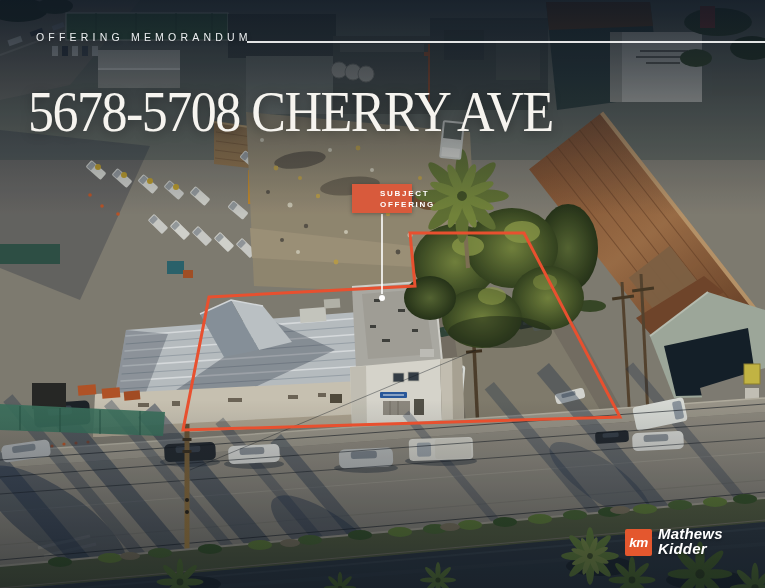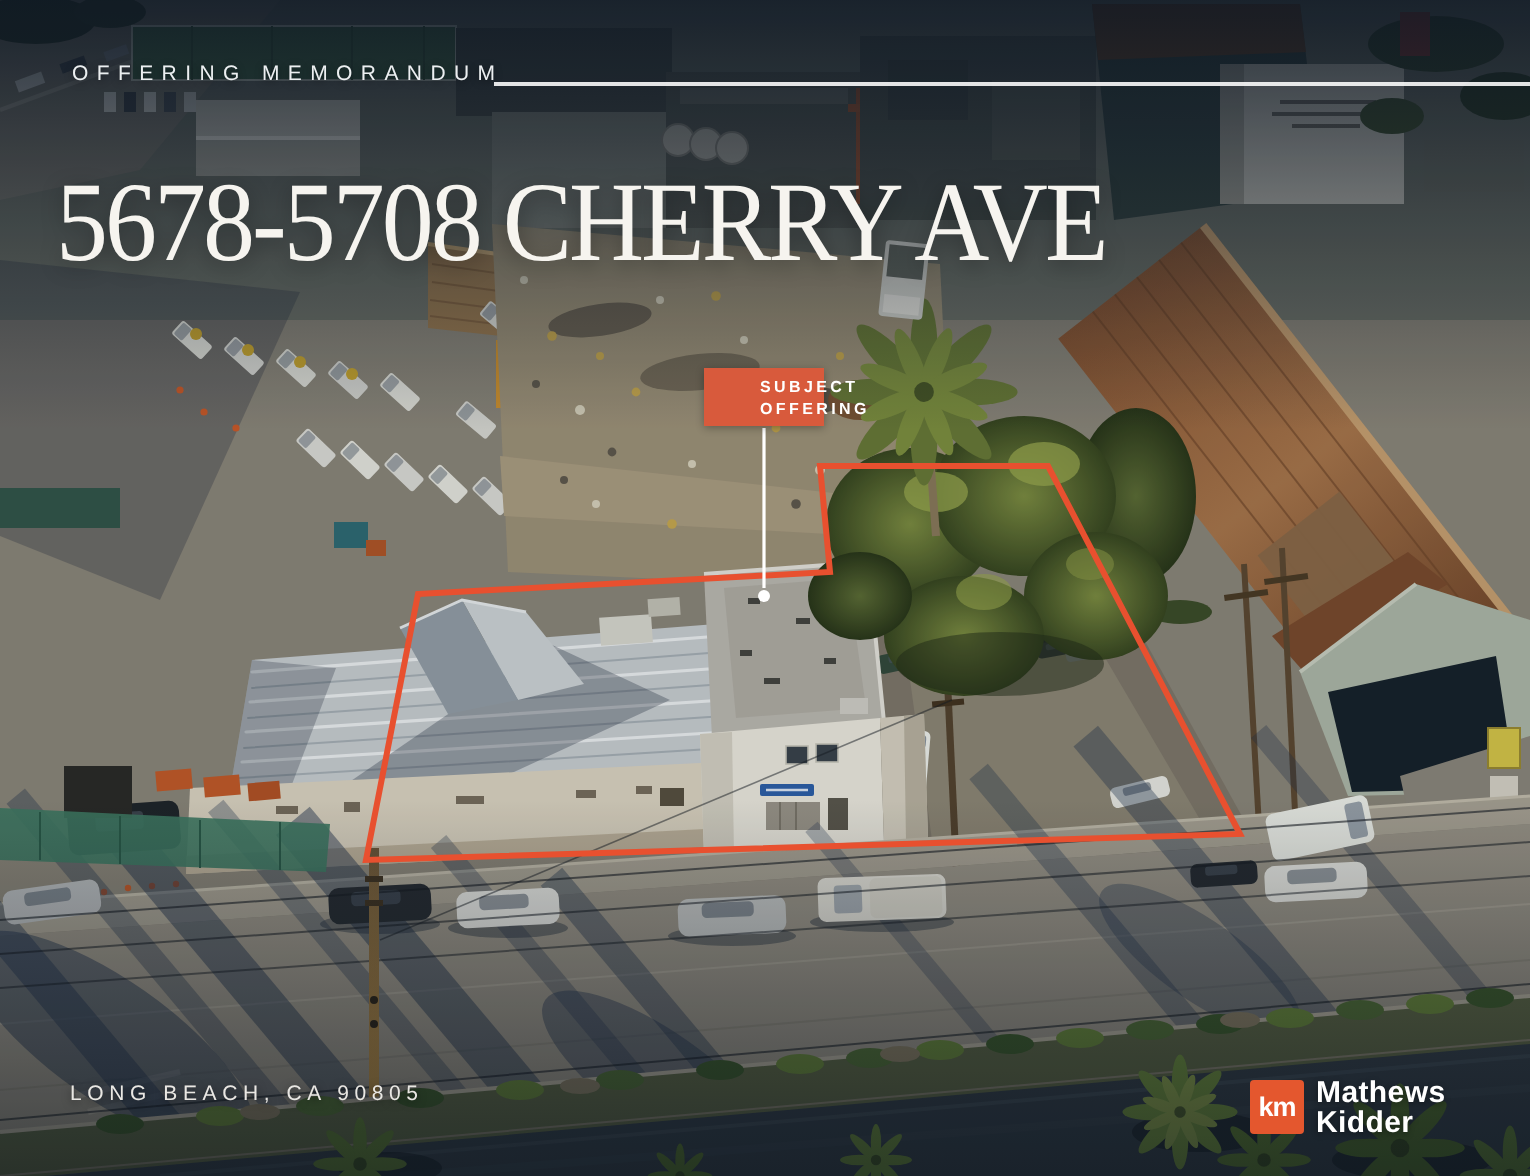--- a/index.html
+++ b/index.html
@@ -16,21 +16,21 @@
          font-weight:400;font-size:52px;letter-spacing:-1.5px;color:var(--title-color,#F6F4EF);
          white-space:nowrap;transform:scaleY(1.09);transform-origin:left top;
          text-shadow:0 2px 10px rgba(0,0,0,.35);}
   .badge{position:absolute;left:352px;top:184px;width:60px;height:29px;
          background:var(--callout-bg,#D85A3C);color:#fff;text-align:center;
          font-size:8px;font-weight:bold;letter-spacing:1.7px;line-height:10.5px;
          padding-top:5px;box-sizing:border-box;box-shadow:0 1px 4px rgba(0,0,0,.3);padding-left:28px;}
   .badge span{display:block;}
   .location{position:absolute;left:35px;top:541px;font-size:10.5px;letter-spacing:2.8px;
             color:#e9e7e3;white-space:nowrap;text-shadow:0 1px 4px rgba(0,0,0,.5);}
-  .brand{position:absolute;left:625px;top:540px;display:flex;align-items:flex-start;}
+  .brand{position:absolute;left:625px;top:527px;display:flex;align-items:flex-end;font-style:italic;}
   .brand .mark{width:27px;height:27px;background:var(--accent,#E4572E);border-radius:2px;
                color:#fff;font-weight:bold;font-size:13.5px;letter-spacing:-.5px;
                display:flex;align-items:center;justify-content:center;}
   .brand .names{margin-left:6px;color:#fff;font-weight:bold;font-size:15px;line-height:14.5px;
                 letter-spacing:.2px;text-shadow:0 1px 3px rgba(0,0,0,.4);}
   .brand .names span{display:block;}
 </style>
 </head>
 <body>
 
@@ -488,21 +488,20 @@
 
 <div class="eyebrow">OFFERING MEMORANDUM</div>
 <div class="header-rule"></div>
 <h1 class="title">5678-5708 CHERRY AVE</h1>
 
 <div class="badge">
   <span>SUBJECT</span>
   <span>OFFERING</span>
 </div>
 
-<div class="location">LONG BEACH, CA 90805</div>
 
 <div class="brand">
   <div class="mark">km</div>
   <div class="names">
     <span>Mathews</span>
     <span>Kidder</span>
   </div>
 </div>
 
 </div>

